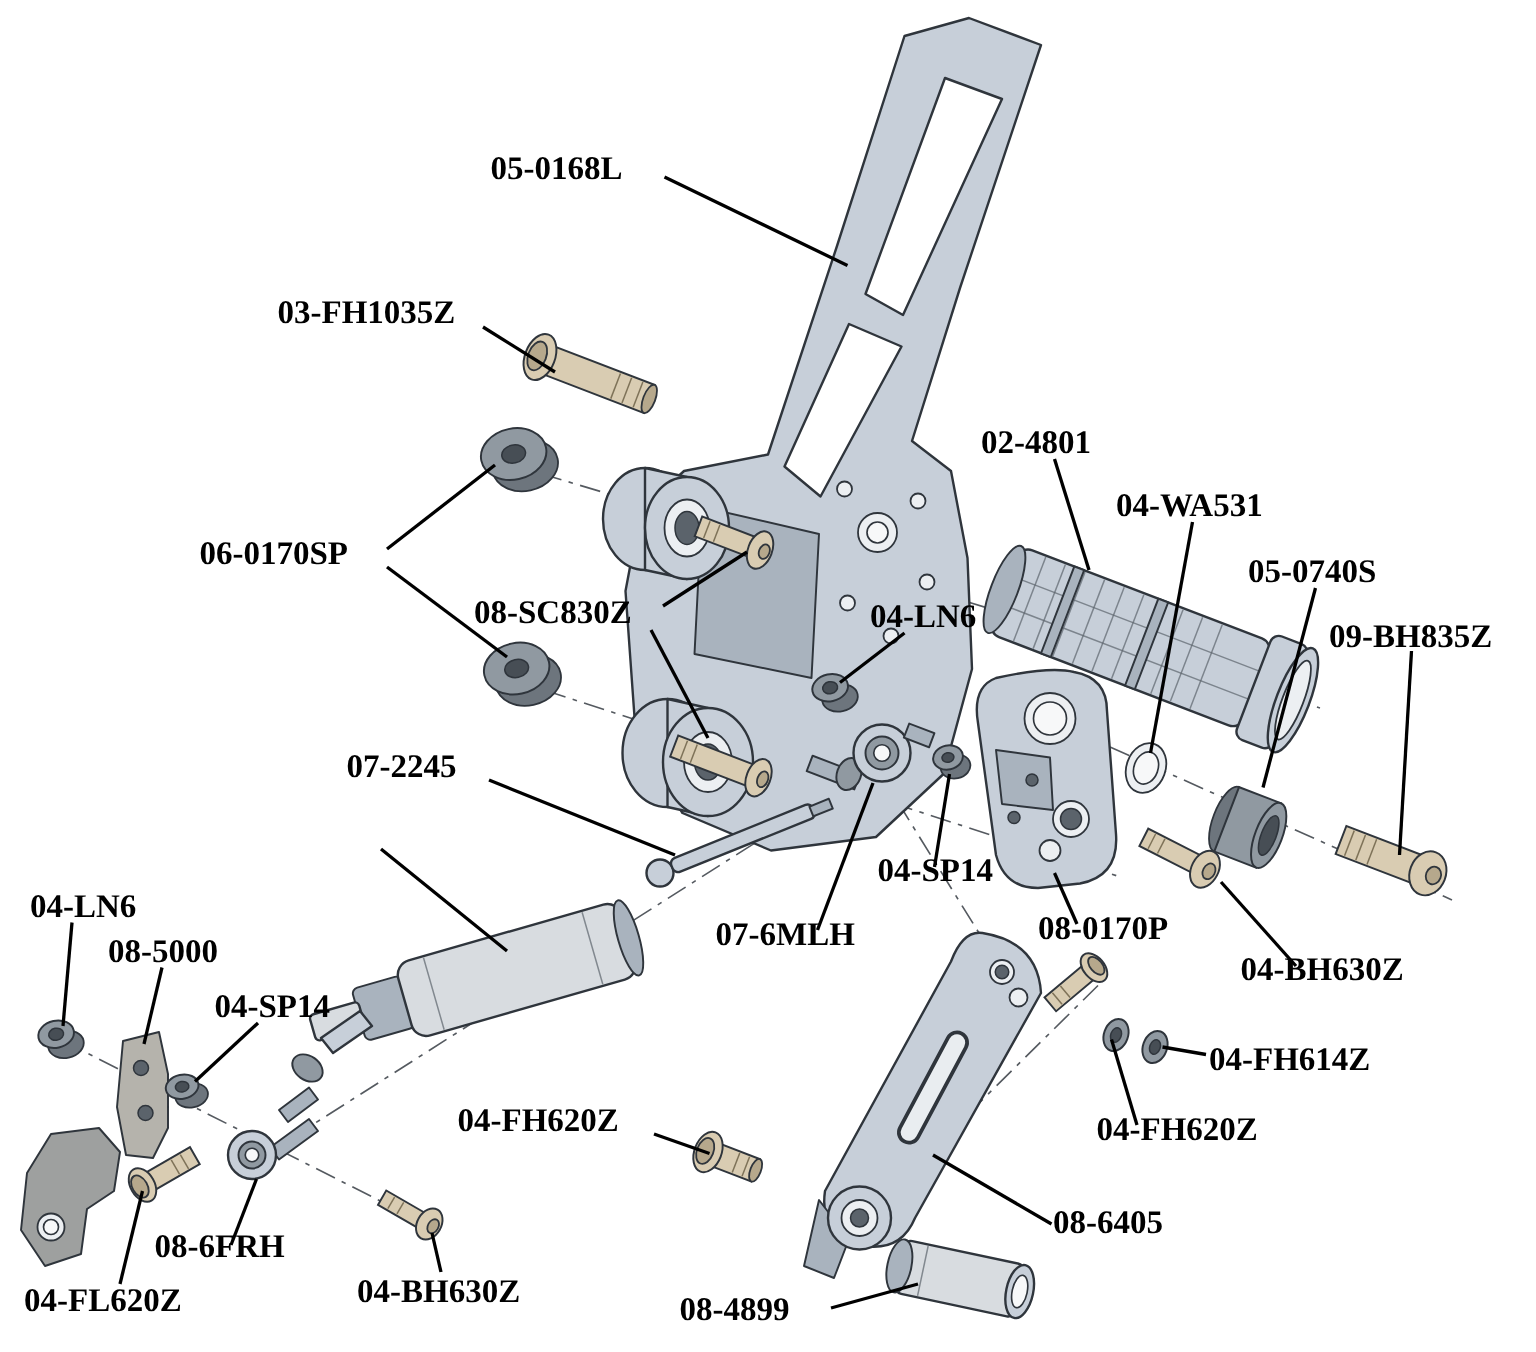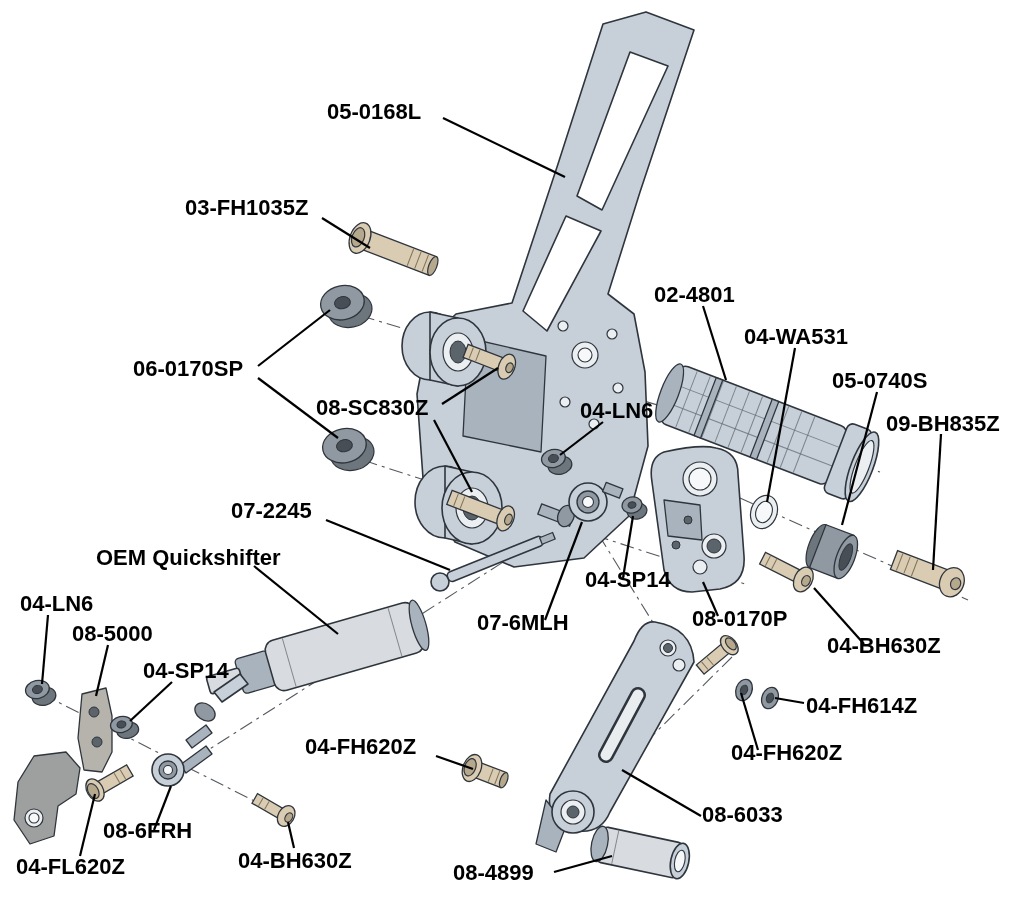--- a/index.html
+++ b/index.html
@@ -21,21 +21,21 @@
   .spacer{fill:var(--spacer-gray);stroke:var(--outline);stroke-width:1.3;}
   .spacer-dark{fill:var(--spacer-gray-dark);stroke:var(--outline);stroke-width:1.2;}
   .hole-rim{fill:#eceff2;stroke:var(--outline);stroke-width:1.2;}
   .hole-rim2{fill:#f7f8f9;stroke:var(--outline);stroke-width:1.1;}
   .hole-dark{fill:#474e55;stroke:var(--outline);stroke-width:1;}
   .hole-dark2{fill:#5b636b;stroke:var(--outline);stroke-width:1;}
   .axis{stroke:#555a60;stroke-width:1.1;stroke-dasharray:14 5 3 5;fill:none;}
   .leader{stroke:var(--leader-color);stroke-width:2.2;fill:none;}
   .knurl{stroke:#5d656d;stroke-width:1;opacity:.7;}
   .thread{stroke:#7e7258;stroke-width:1;}
-  .lbl{position:absolute;font-family:Liberation Sans, sans-serif;font-weight:bold;
+  .lbl{position:absolute;font-family:Liberation Serif, serif;font-weight:bold;
        font-size:22px;color:var(--label-color);white-space:nowrap;line-height:1.1;}
 </style>
 </head>
 <body>
 
 <div class="canvas">
 
 <svg width="1024" height="901" viewBox="0 0 1024 901">
 
   <g>
@@ -346,30 +346,29 @@
 <div class="lbl" style="left:327px;top:100px">05-0168L</div>
 <div class="lbl" style="left:185px;top:196px">03-FH1035Z</div>
 <div class="lbl" style="left:133px;top:357px">06-0170SP</div>
 <div class="lbl" style="left:316px;top:396px">08-SC830Z</div>
 <div class="lbl" style="left:654px;top:283px">02-4801</div>
 <div class="lbl" style="left:744px;top:325px">04-WA531</div>
 <div class="lbl" style="left:832px;top:369px">05-0740S</div>
 <div class="lbl" style="left:886px;top:412px">09-BH835Z</div>
 <div class="lbl" style="left:580px;top:399px">04-LN6</div>
 <div class="lbl" style="left:231px;top:499px">07-2245</div>
-<div class="lbl" style="left:96px;top:546px">OEM Quickshifter</div>
 <div class="lbl" style="left:20px;top:592px">04-LN6</div>
 <div class="lbl" style="left:72px;top:622px">08-5000</div>
 <div class="lbl" style="left:143px;top:659px">04-SP14</div>
 <div class="lbl" style="left:585px;top:568px">04-SP14</div>
 <div class="lbl" style="left:477px;top:611px">07-6MLH</div>
 <div class="lbl" style="left:692px;top:607px">08-0170P</div>
 <div class="lbl" style="left:827px;top:634px">04-BH630Z</div>
 <div class="lbl" style="left:806px;top:694px">04-FH614Z</div>
 <div class="lbl" style="left:731px;top:741px">04-FH620Z</div>
 <div class="lbl" style="left:305px;top:735px">04-FH620Z</div>
-<div class="lbl" style="left:702px;top:803px">08-6033</div>
+<div class="lbl" style="left:702px;top:803px">08-6405</div>
 <div class="lbl" style="left:453px;top:861px">08-4899</div>
 <div class="lbl" style="left:103px;top:819px">08-6FRH</div>
 <div class="lbl" style="left:16px;top:855px">04-FL620Z</div>
 <div class="lbl" style="left:238px;top:849px">04-BH630Z</div>
 
 </div>
 
 </body></html>

